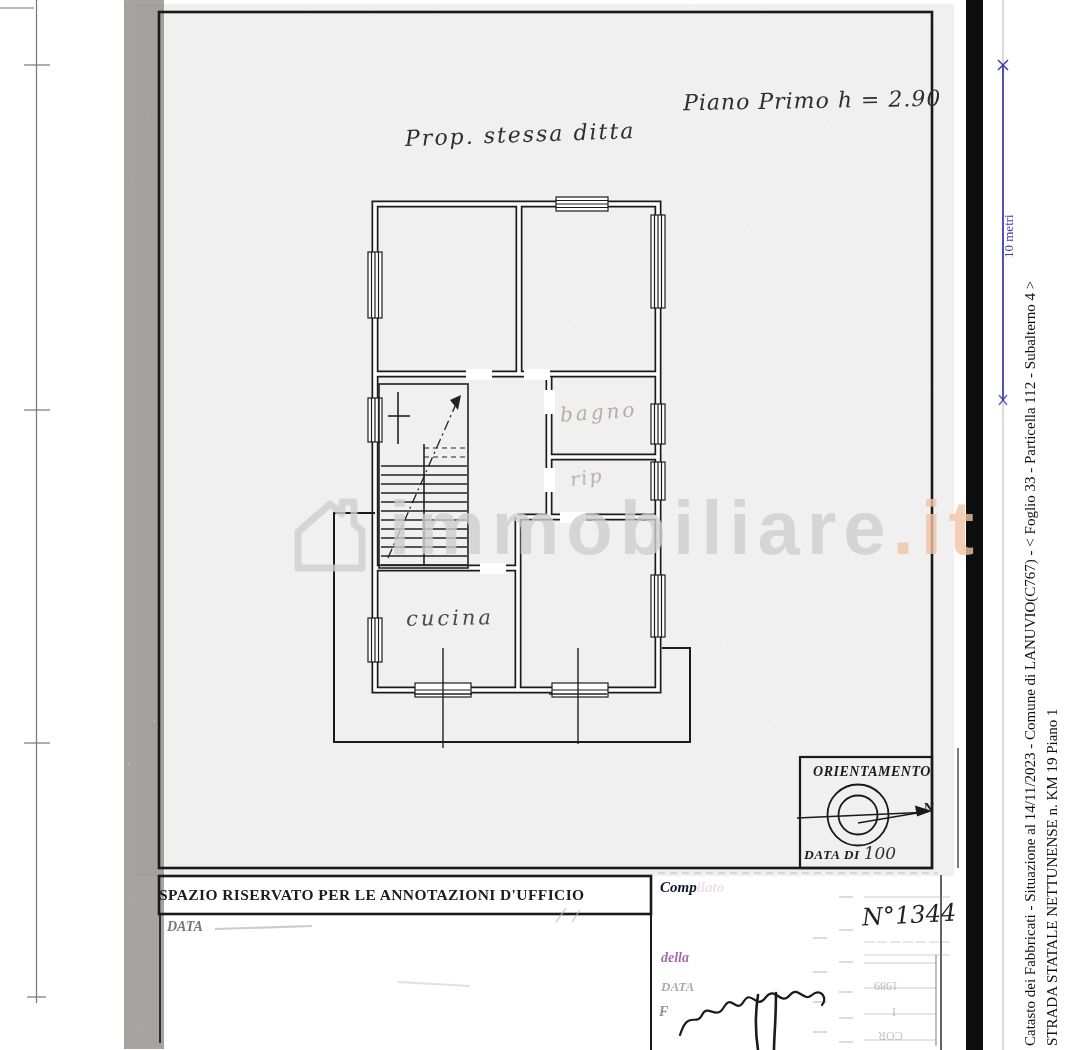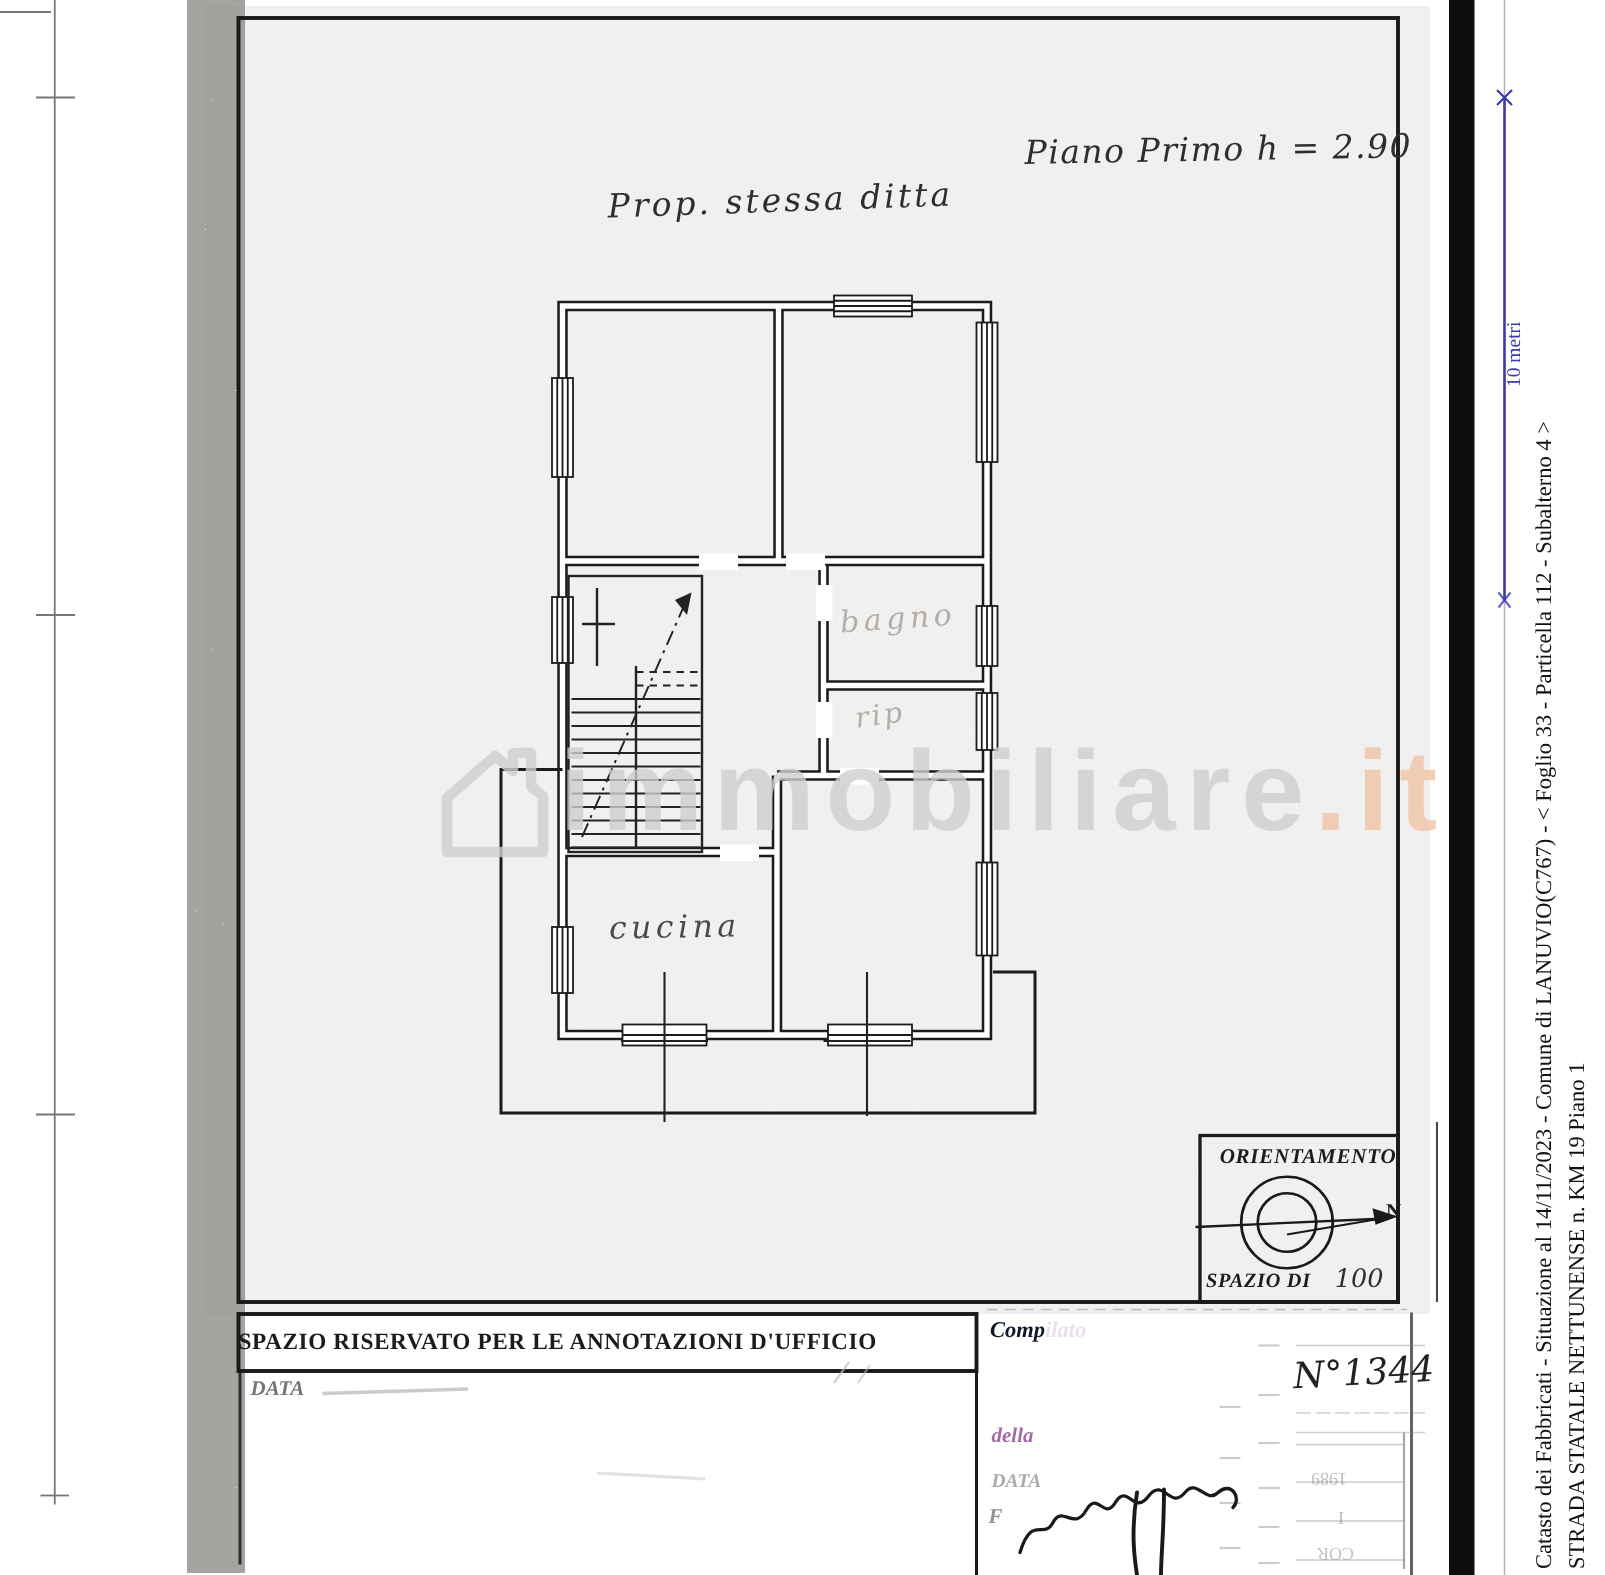--- a/index.html
+++ b/index.html
@@ -229,40 +229,40 @@
         <line x1="999" y1="395" x2="1007" y2="405" opacity="0.8"></line>
           <line x1="1007" y1="395" x2="999" y2="405" opacity="0.8"></line>
       </g>
     </g>
   </svg>
 
   <div class="abs watermark" style="left:288px;top:490px">
     <svg width="80" height="84" viewBox="0 0 80 84">
       <path d="M10,78 V42 L42,14 L54,24 V12 H66 V34 L74,41 V78 Z" fill="none" stroke="#cfcfcf" stroke-width="7" stroke-linejoin="round"></path>
     </svg>
-    <div class="wm-text" style="margin-left:5px">
+    <div class="wm-text" style="margin-left:21px">
       <span>immobiliare</span><span class="wm-tld">.it</span>
     </div>
   </div>
 
   <div class="abs hw" style="left:405px;top:122px;font-size:22px;letter-spacing:2px;transform:rotate(-2deg)">Prop. stessa ditta</div>
 
   <div class="abs hw" style="left:683px;top:88px;font-size:22px;letter-spacing:1px;transform:rotate(-1deg)">Piano Primo h = 2.90</div>
 
   <div class="abs hw-faded" style="left:560px;top:400px;font-size:20px;letter-spacing:3px;transform:rotate(-4deg)">bagno</div>
 
   <div class="abs hw-faded" style="left:570px;top:466px;font-size:19px;letter-spacing:2px;transform:rotate(-8deg)">rip</div>
 
   <div class="abs hw" style="left:406px;top:606px;font-size:21px;letter-spacing:3px;color:#4a4a4a;transform:rotate(-1deg)">cucina</div>
 
   <div class="abs serifbi" style="left:800px;top:764px;width:144px;text-align:center;font-size:14px;letter-spacing:.5px">ORIENTAMENTO</div>
   <div class="abs serifb" style="left:924px;top:801px;font-size:14px">N</div>
   <div class="abs" style="left:804px;top:843px">
-    <span class="serifbi" style="font-size:13.5px;letter-spacing:.5px">SPAZIO DI</span>
-    <span class="hw" style="font-size:17px;margin-left:12px">100</span>
+    <span class="serifbi" style="font-size:13.5px;letter-spacing:.5px">DATA DI</span>
+    <span class="hw" style="font-size:17px;">100</span>
   </div>
 
   <div class="abs serifb" style="left:159px;top:876px;width:414px;height:38px;line-height:38px;text-align:left;font-size:15.5px;letter-spacing:.4px">SPAZIO RISERVATO PER LE ANNOTAZIONI D'UFFICIO</div>
   <div class="abs serifbi" style="left:167px;top:919px;font-size:14px;color:#555;opacity:.8">DATA</div>
 
   <div class="abs" style="left:660px;top:879px;font-size:15px">
     <span class="serifbi" style="color:#0f172a">Comp</span><span class="serifbi" style="color:#701a75;opacity:.14">ilato</span>
   </div>
   <div class="abs serifbi" style="left:661px;top:950px;font-size:14px;color:#701a75;opacity:.65">della</div>
   <div class="abs serifbi" style="left:661px;top:979px;font-size:13px;color:#666;opacity:.55">DATA</div>

